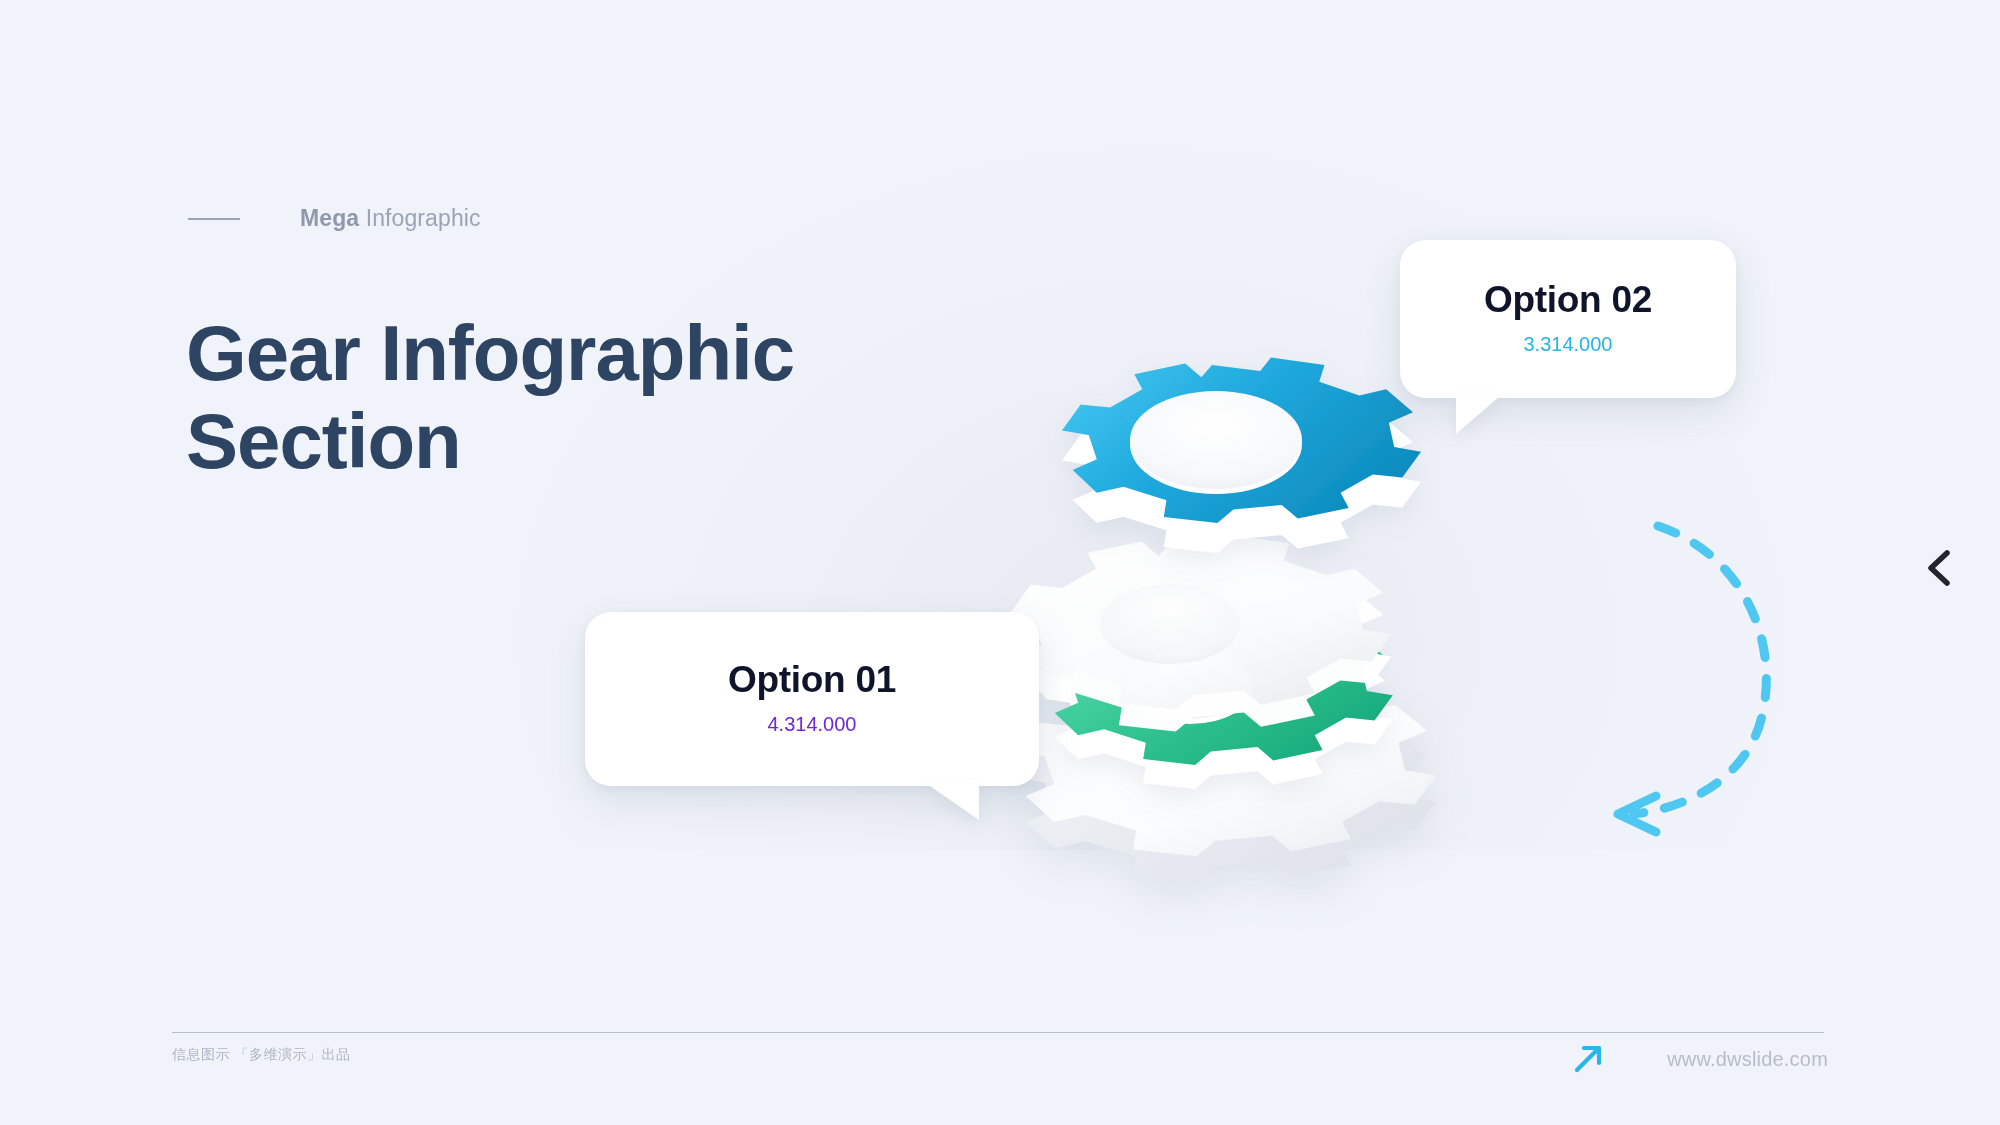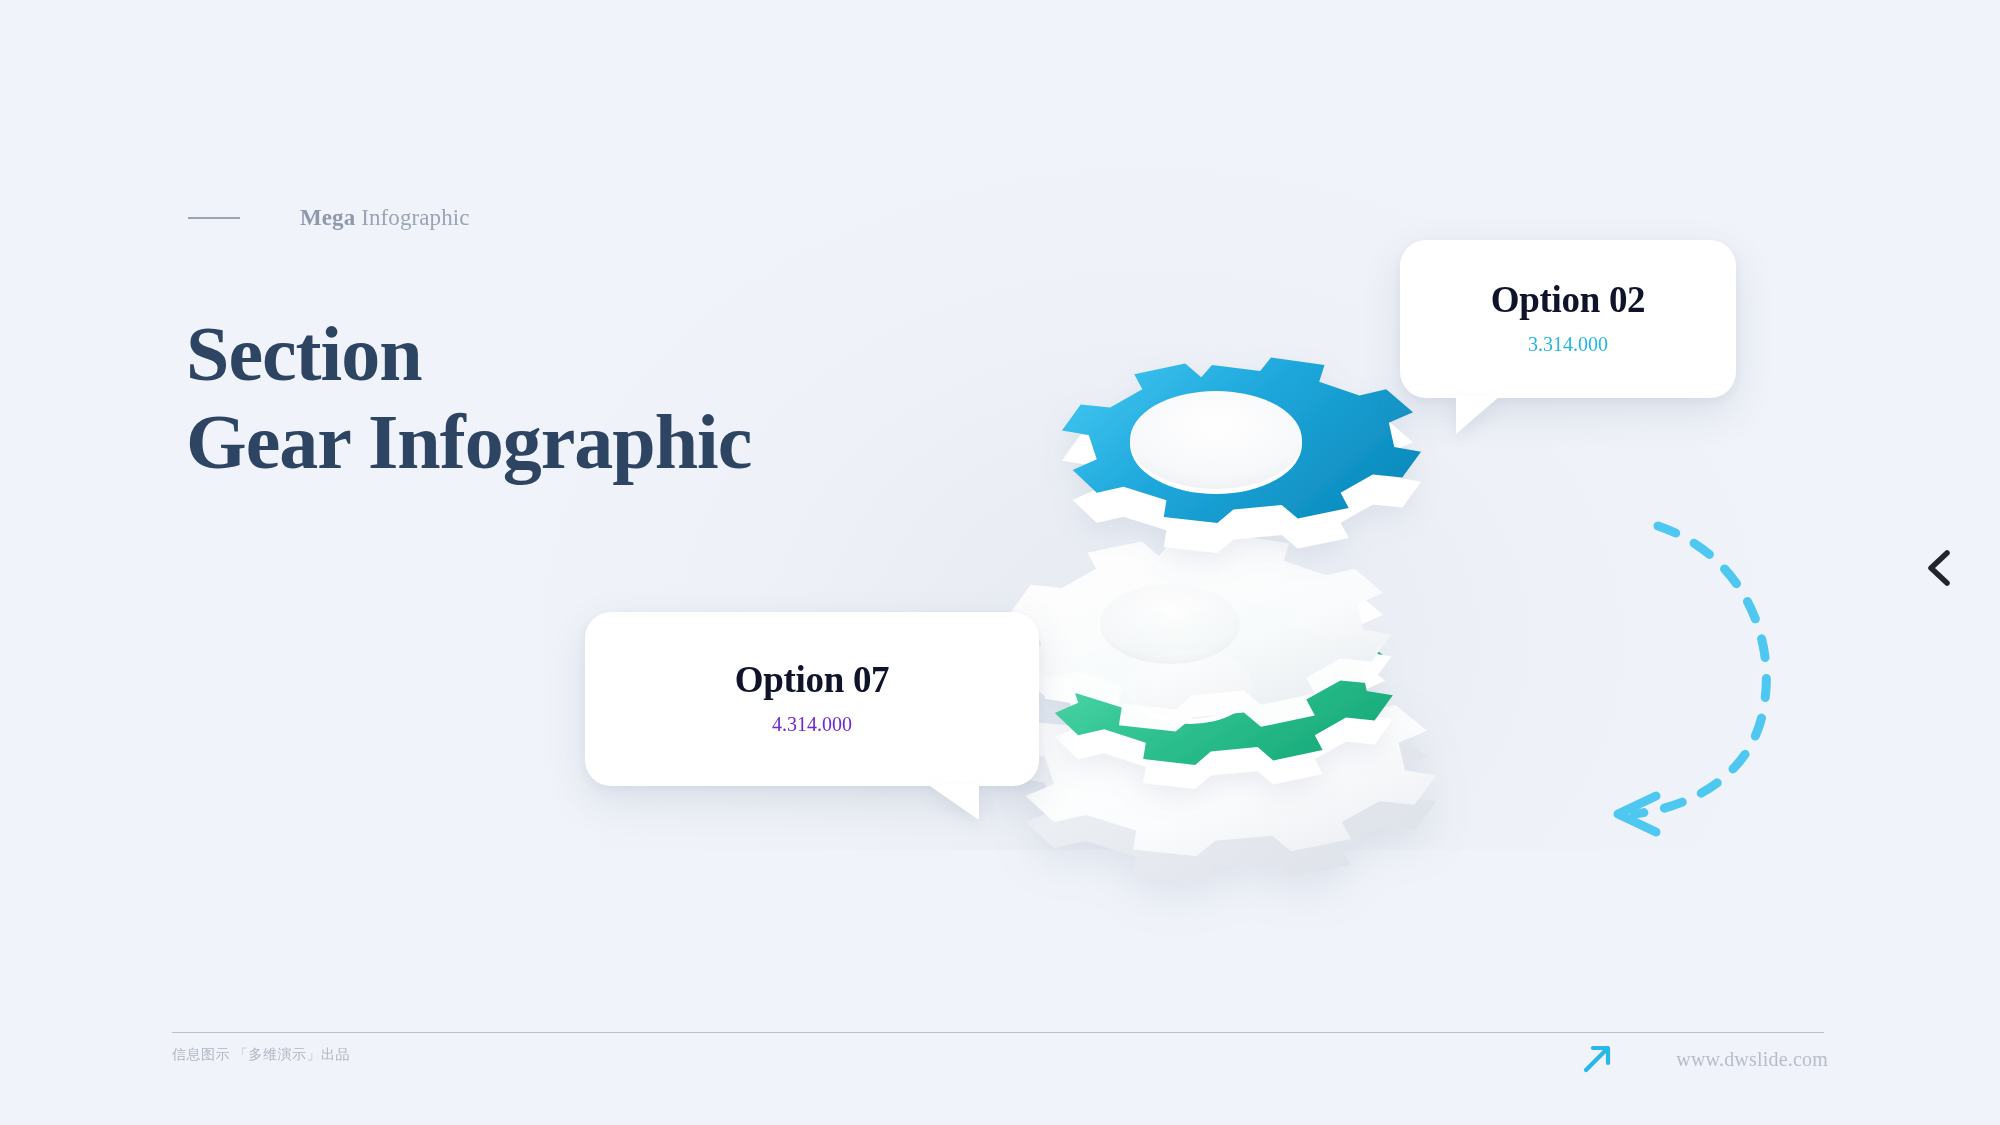--- a/index.html
+++ b/index.html
@@ -15,21 +15,20 @@
     overflow: hidden;
     position: relative;
   }
 
   .slide {
     position: absolute;
     inset: 0;
     width: 2000px;
     height: 850px;
     background: radial-gradient(ellipse 900px 700px at 1150px 640px, #e6eaf1 0%, #eef1f7 45%, #f0f3f9 75%);
-    font-family: Liberation Serif, serif;
   }
 
   
   .eyebrow {
     position: absolute;
     left: 188px;
     top: 205px;
     display: flex;
     align-items: center;
     gap: 0;
@@ -193,22 +192,22 @@
 <body>
 
 <div class="slide">
 
   <div class="eyebrow">
     <span class="eyebrow-rule"></span>
     <span class="eyebrow-text"><span class="strong">Mega</span><span> Infographic</span></span>
   </div>
 
   <h1 class="title">
+    <span class="ln">Gear Infographic</span>
     <span class="ln">Section</span>
-    <span class="ln">Gear Infographic</span>
   </h1>
 
   <div class="art">
     <svg viewBox="0 0 740 680" xmlns="http://www.w3.org/2000/svg">
       <defs>
         <linearGradient id="gradBlue" x1="0" y1="0.25" x2="1" y2="0.8">
           <stop offset="0%" stop-color="#3fc4ef"></stop>
           <stop offset="38%" stop-color="#20a9dd"></stop>
           <stop offset="100%" stop-color="#0a88ba"></stop>
         </linearGradient>
@@ -298,21 +297,21 @@
     </svg>
   </div>
 
   <div class="callout" id="callout-1">
     <div class="c-title">Option 02</div>
     <div class="c-value">3.314.000</div>
     <span class="tail"></span>
   </div>
 
   <div class="callout" id="callout-2">
-    <div class="c-title">Option 07</div>
+    <div class="c-title">Option 01</div>
     <div class="c-value">4.314.000</div>
     <span class="tail"></span>
   </div>
 
   <div class="curve-arrow">
     <svg viewBox="0 0 330 320" xmlns="http://www.w3.org/2000/svg">
       <path d="M 128,6 C 212,34 250,120 232,196 C 220,248 172,286 104,294" fill="none" stroke="#4ec8f0" stroke-width="9" stroke-linecap="round" stroke-dasharray="19 21"></path>
       <path d="M 126,276 L 88,294 L 126,312" fill="none" stroke="#4ec8f0" stroke-width="9" stroke-linecap="round" stroke-linejoin="round"></path>
     </svg>
   </div>

